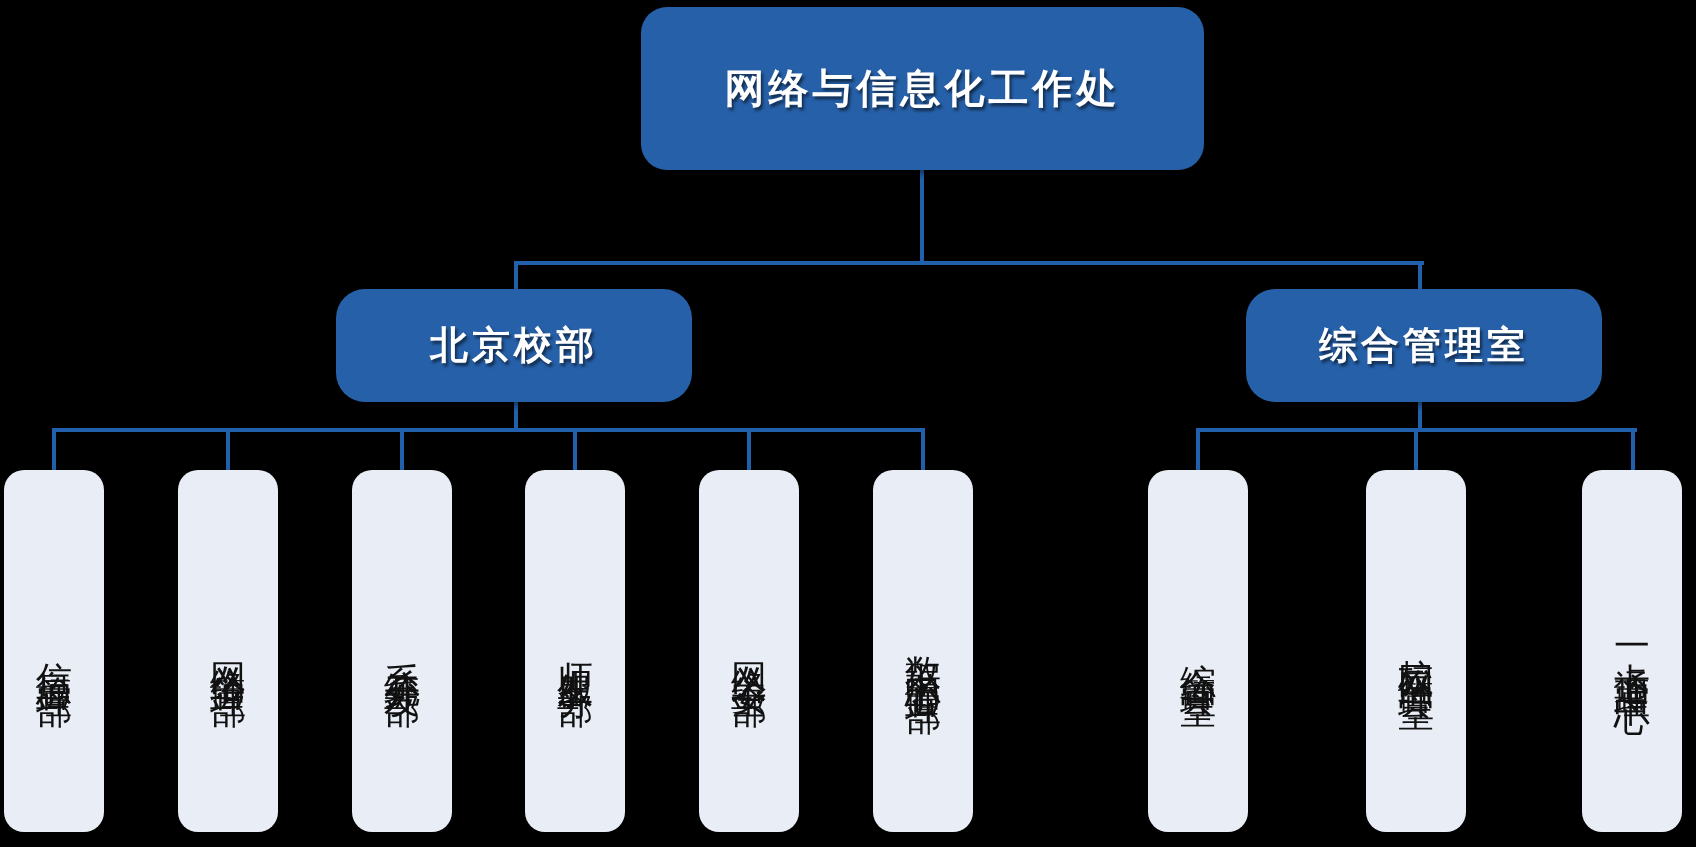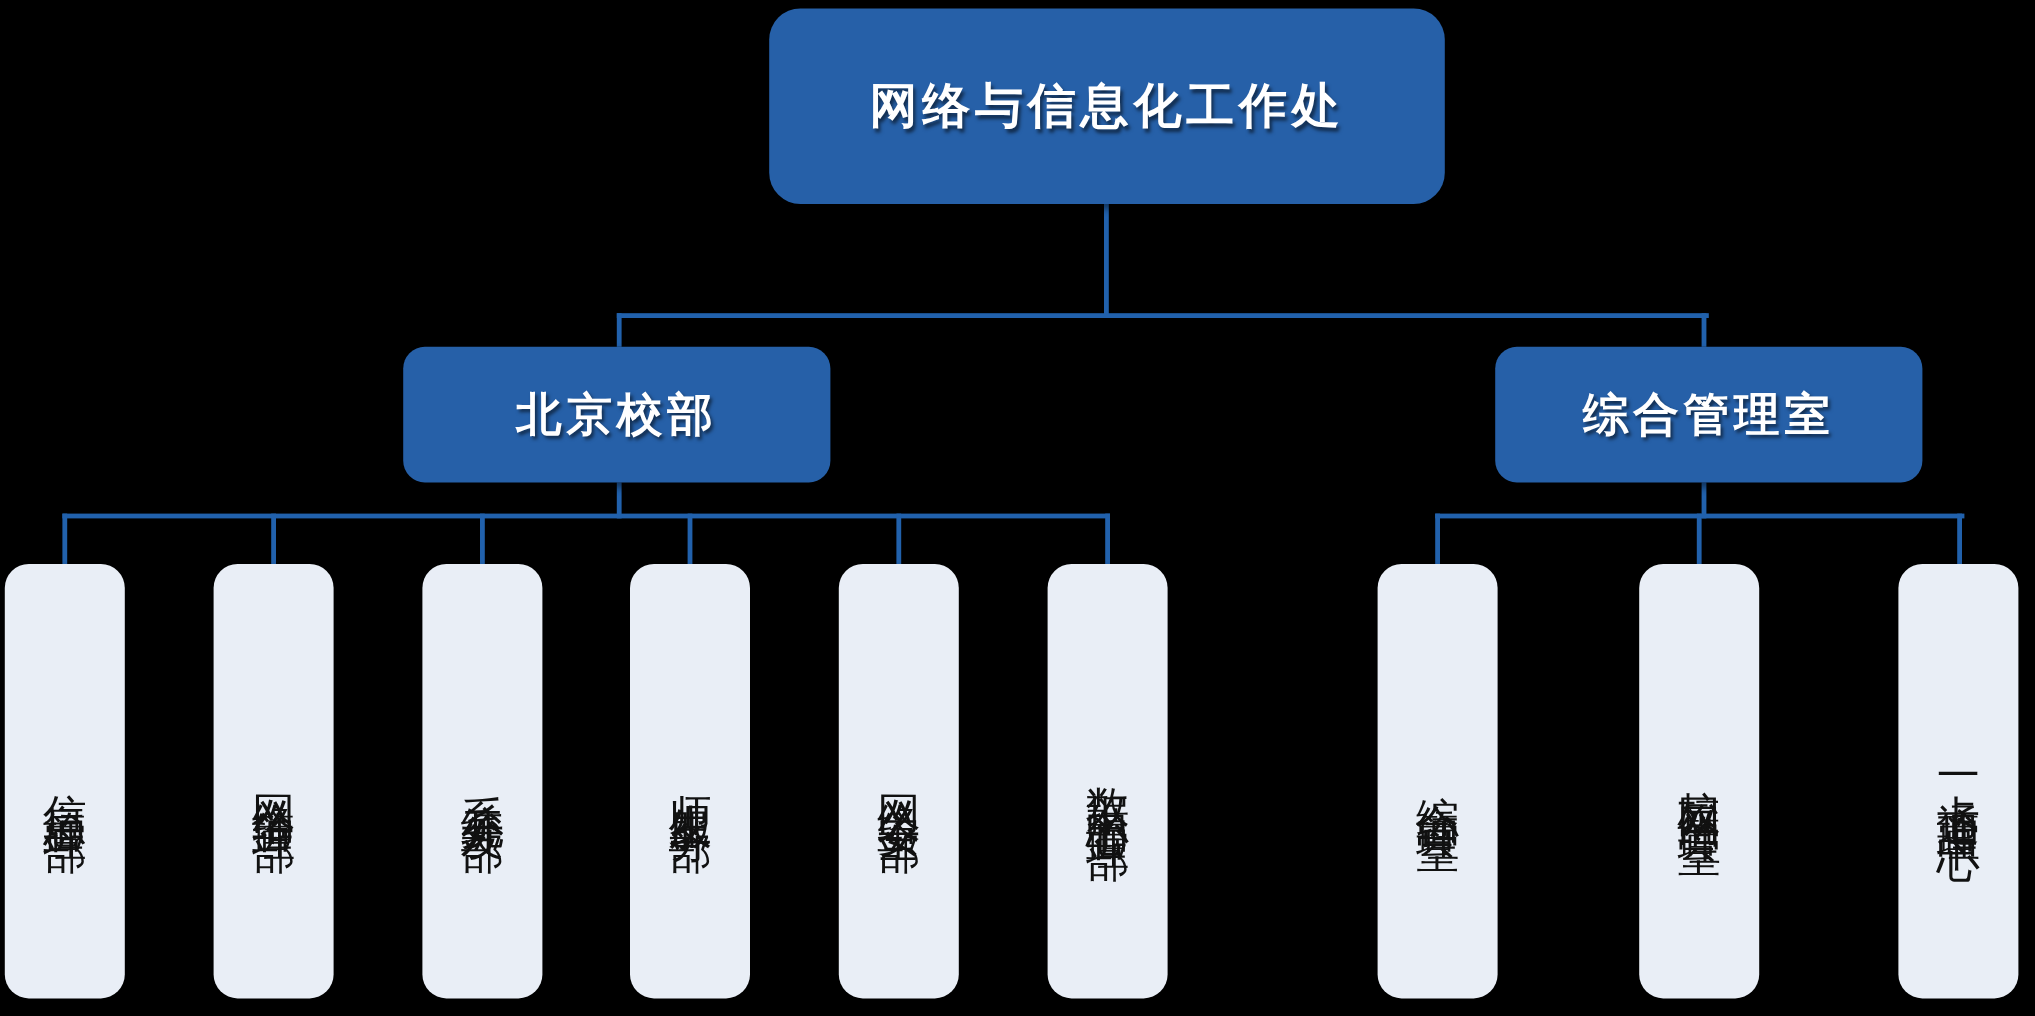--- a/index.html
+++ b/index.html
@@ -43,21 +43,21 @@
   .node.root {
     left: 641px; top: 7px;
     width: 563px; height: 163px;
     border-radius: 26px;
     font-size: 40px;
     letter-spacing: 4px;
   }
   .node.branch {
     top: 289px;
     width: 356px; height: 113px;
-    border-radius: 18px;
+    border-radius: 29px;
     font-size: 38px;
     letter-spacing: 4px;
   }
   .node.branch.bj { left: 336px; }
   .node.branch.bd { left: 1246px; }
   .leaf {
     position: absolute;
     top: 470px;
     width: 100px; height: 362px;
     background: var(--leaf-fill);

